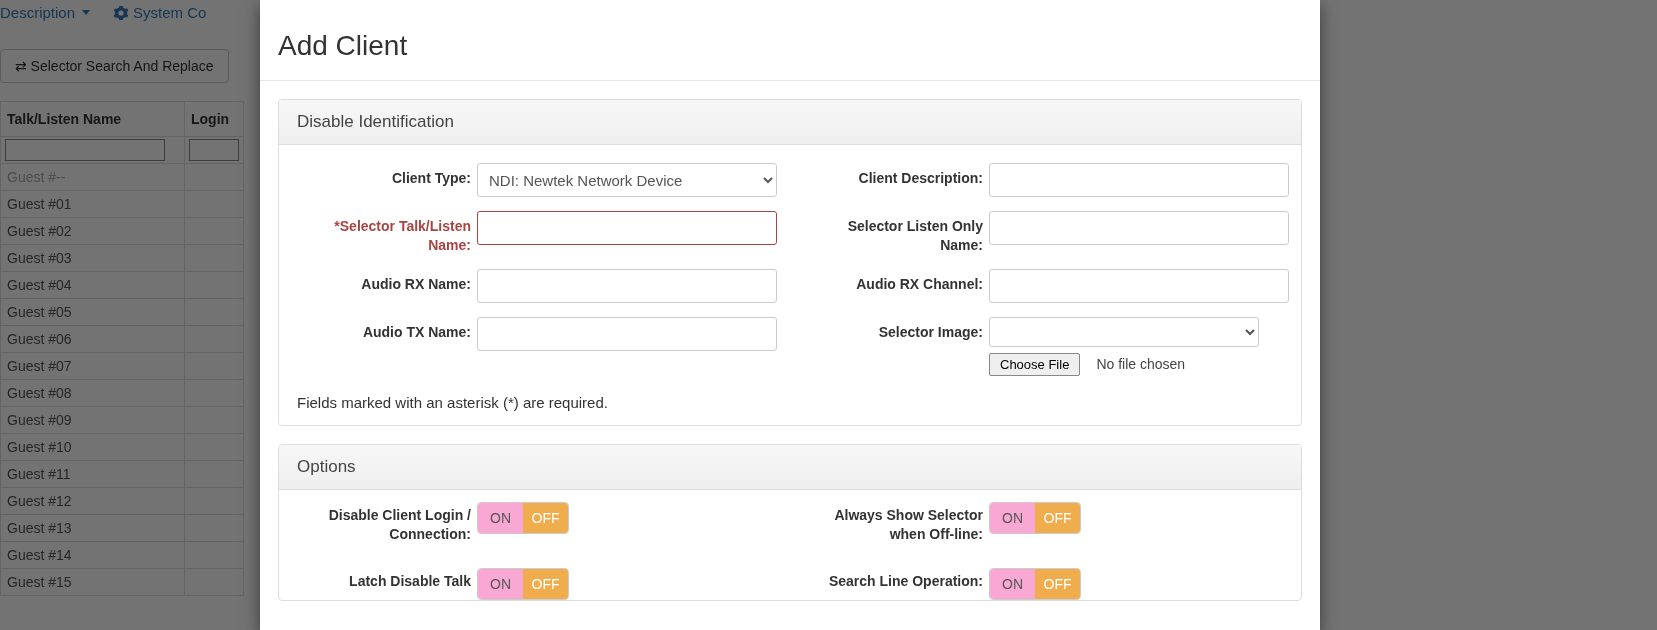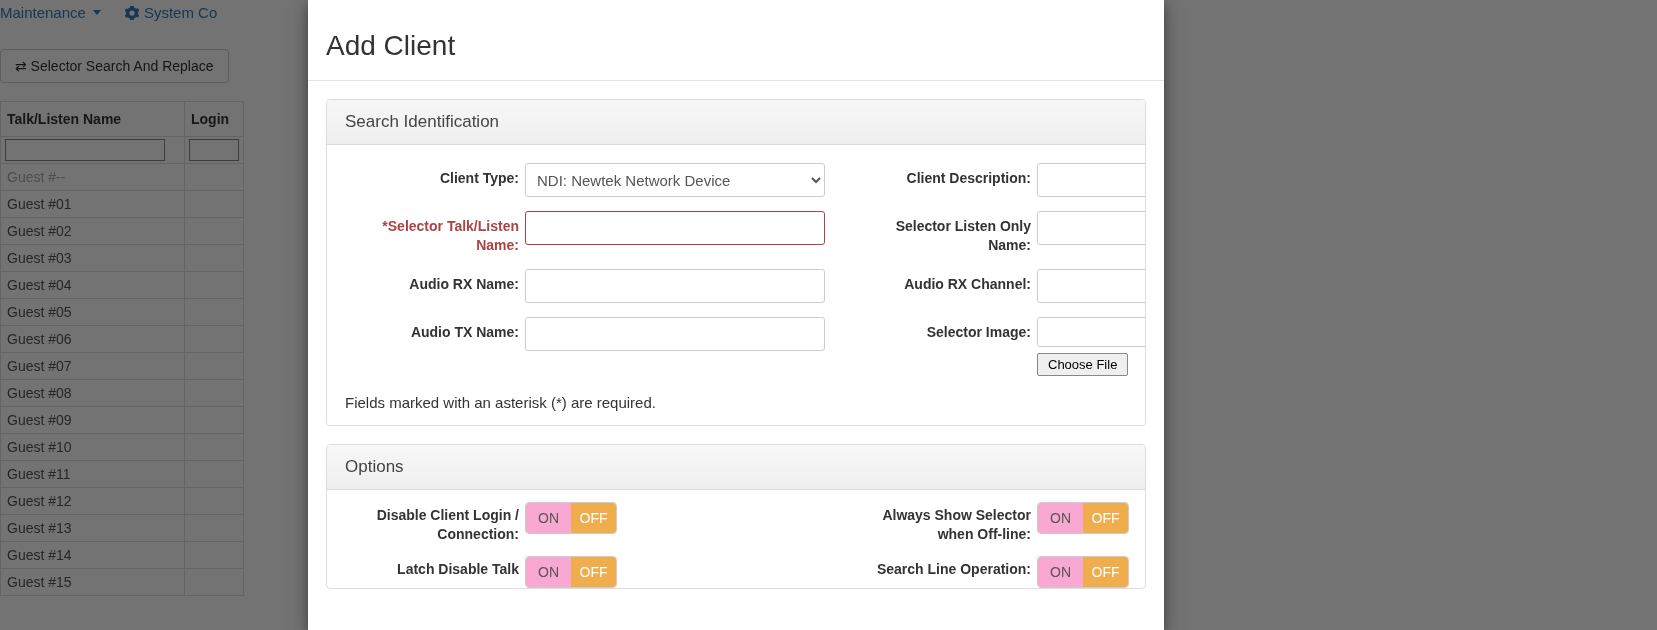--- a/index.html
+++ b/index.html
@@ -103,26 +103,25 @@
   }
   .bg-table td.placeholder {
     color: #aaa;
   }
 
   
   .modal {
     position: absolute;
     top: 0;
     left: 260px;
-    width: 856px;
+    width: 1060px;
     height: 630px;
     background: #fff;
     box-shadow: 0 5px 15px rgba(0,0,0,0.5);
     overflow: hidden;
-    margin-left: 48px;
   }
   .modal-header {
     padding: 30px 18px 18px 18px;
     border-bottom: 1px solid #e5e5e5;
   }
   .modal-title {
     margin: 0;
     font-size: 28px;
     font-weight: 500;
     color: #333;
@@ -235,41 +234,41 @@
     color: #555;
   }
   .toggle .seg.active {
     background: #f0ad4e;
     color: #fff;
   }
 
   .options-grid {
     display: grid;
     grid-template-columns: 180px 300px 32px 180px 300px;
-    row-gap: 12px;
+    row-gap: 24px;
     align-items: start;
   }
   .options-grid .lbl {
     text-align: right;
     font-weight: bold;
     font-size: 14px;
     color: #333;
     padding-top: 4px;
     padding-right: 6px;
     line-height: 1.35;
   }
 </style>
 </head>
 <body>
 
 <div class="bg-layer">
   <div class="bg-content">
     <div class="bg-menu">
       <div class="mitem">
-        <span>Maintenance</span>
+        <span>Description</span>
         <span class="caret"></span>
       </div>
       <div class="mitem">
         <span class="gear">
           <svg viewBox="0 0 16 16" width="14" height="14" fill="#337ab7">
               <path d="M8 5a3 3 0 100 6 3 3 0 000-6zm7 3c0 .5-.05 1-.14 1.47l1.55 1.2-1.5 2.6-1.83-.6c-.73.6-1.58 1.05-2.5 1.3L10 16H6l-.58-1.93c-.92-.25-1.77-.7-2.5-1.3l-1.83.6-1.5-2.6 1.55-1.2C1.05 9 1 8.5 1 8s.05-1 .14-1.47L-.4 5.33l1.5-2.6 1.83.6c.73-.6 1.58-1.05 2.5-1.3L6 0h4l.58 1.93c.92.25 1.77.7 2.5 1.3l1.83-.6 1.5 2.6-1.55 1.2c.9.47.14.97.14 1.47z"></path>
             </svg>
         </span>
         <span>System Co</span>
       </div>
@@ -361,21 +360,21 @@
   <div class="bg-overlay"></div>
 </div>
 
 <div class="modal">
   <div class="modal-header">
     <h1 class="modal-title">Add Client</h1>
   </div>
   <div class="modal-body">
 
     <div class="panel">
-      <div class="panel-heading">Search Identification</div>
+      <div class="panel-heading">Disable Identification</div>
       <div class="panel-body">
         <div class="form-grid">
 
           <div class="lbl">Client Type:</div>
           <div>
             <select>
               <option>NDI: Newtek Network Device</option>
             </select>
           </div>
           <div class="spacer"></div>

